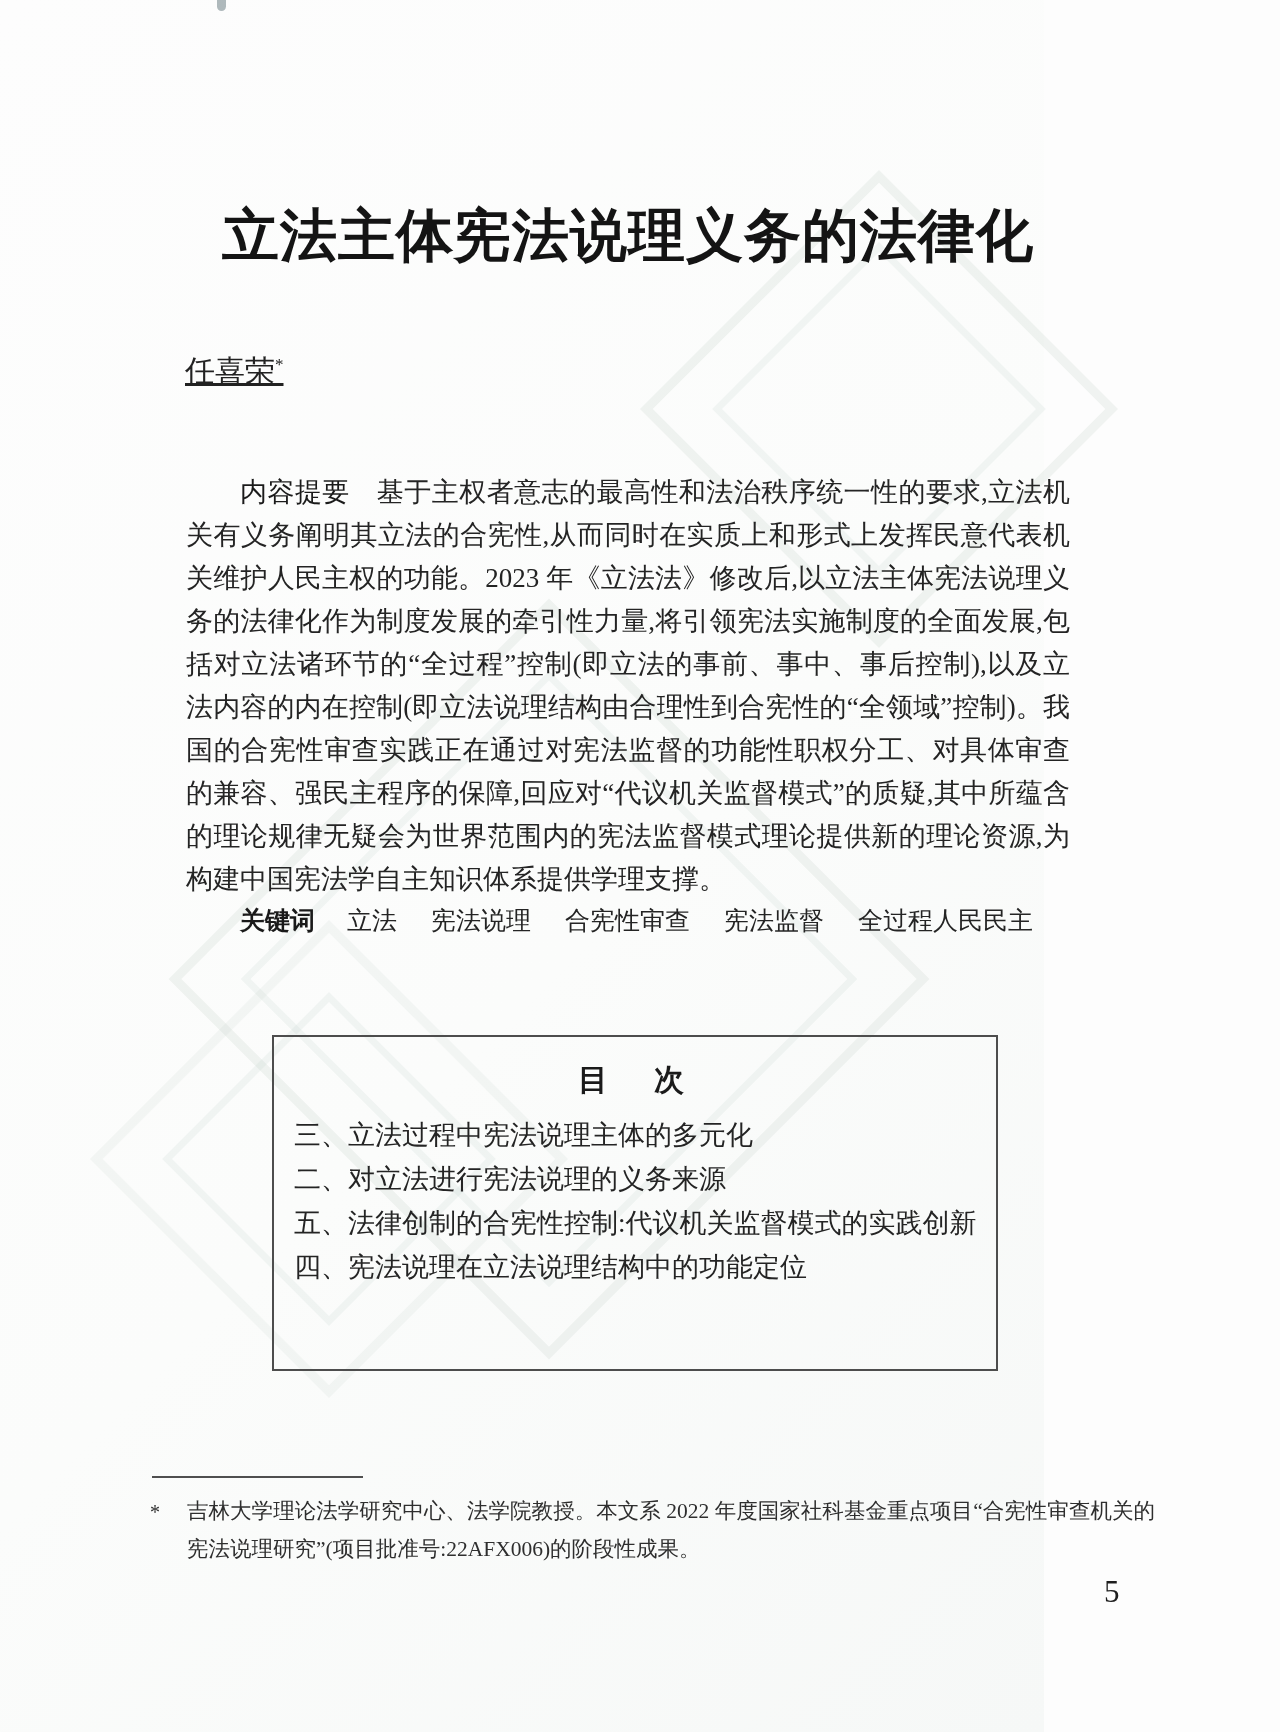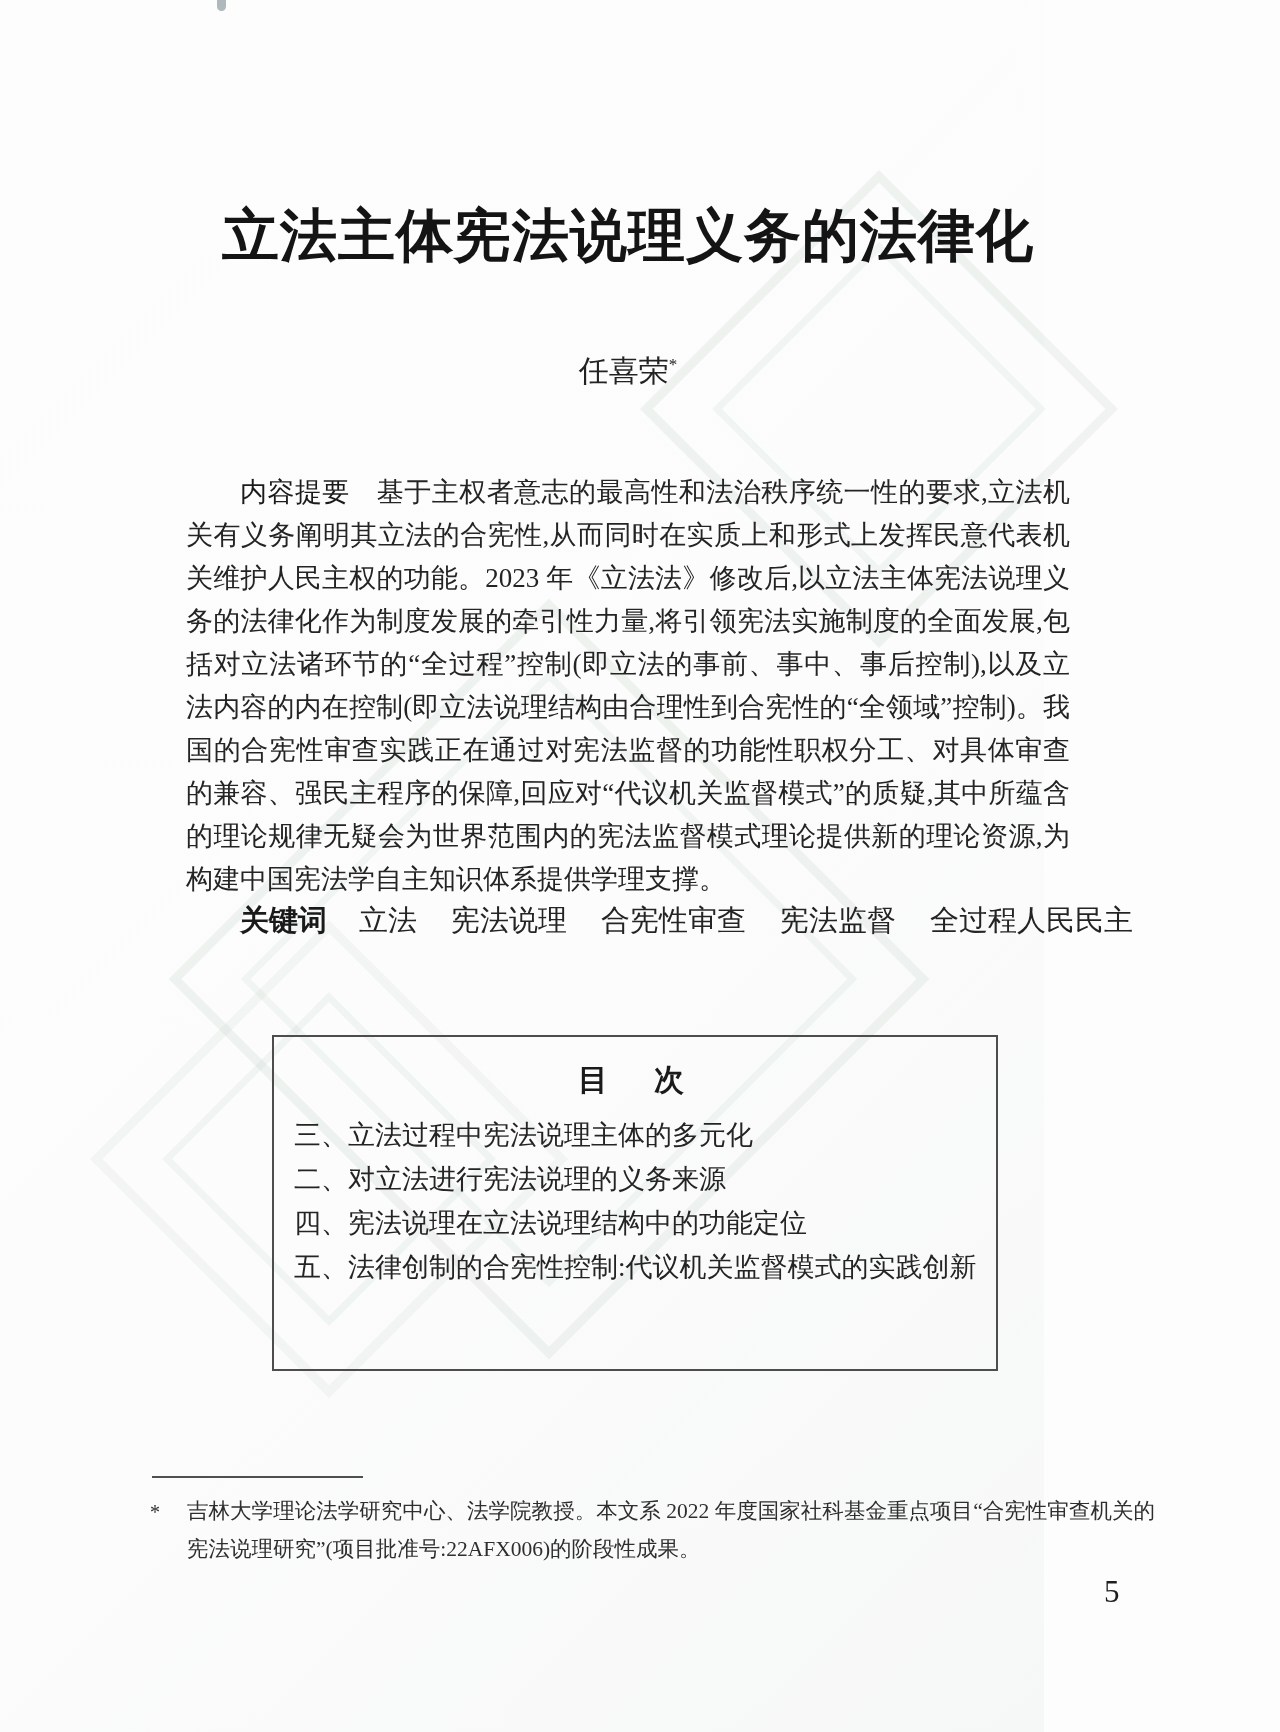--- a/index.html
+++ b/index.html
@@ -60,24 +60,24 @@
     font-weight: bold;
     letter-spacing: 1px;
     color: #141414;
   }
 
   .author {
     position: absolute;
     left: 185px;
     top: 347px;
     width: 886px;
-    text-align: center;
     font-size: 30px;
     line-height: 48px;
     color: #222;
+    text-decoration: underline;
   }
   .author sup { font-size: 17px; line-height: 0; }
 
   .abstract {
     position: absolute;
     left: 186px;
     top: 471px;
     width: 884px;
     margin: 0;
     font-size: 27px;
@@ -91,21 +91,21 @@
     font-family: "Liberation Sans", "DejaVu Sans", sans-serif;
     color: #1a1a1a;
     margin-right: 27px;
   }
 
   .keywords {
     position: absolute;
     left: 186px;
     top: 899px;
     width: 884px;
-    font-size: 29px;
+    font-size: 25px;
     line-height: 43px;
     text-indent: 54px;
     white-space: nowrap;
     color: #242424;
   }
   .kw-label {
     font-weight: bold;
     font-family: "Liberation Sans", "DejaVu Sans", sans-serif;
     color: #1a1a1a;
     margin-right: 32px;
@@ -208,22 +208,22 @@
 
     <div class="keywords">
       <span class="kw-label">关键词</span><span><span class="kw">立法</span><span class="kw">宪法说理</span><span class="kw">合宪性审查</span><span class="kw">宪法监督</span><span class="kw">全过程人民民主</span></span>
     </div>
 
     <div class="toc-box">
       <div class="toc-title">目　次</div>
       <div class="toc-list">
           <div class="toc-item">三、立法过程中宪法说理主体的多元化</div>
           <div class="toc-item">二、对立法进行宪法说理的义务来源</div>
+          <div class="toc-item">五、法律创制的合宪性控制:代议机关监督模式的实践创新</div>
           <div class="toc-item">四、宪法说理在立法说理结构中的功能定位</div>
-          <div class="toc-item">五、法律创制的合宪性控制:代议机关监督模式的实践创新</div>
         </div>
     </div>
 
     <div class="fn-rule"></div>
 
     <div class="footnote">
       <span class="fn-marker">*</span>
       <span class="fn-text">吉林大学理论法学研究中心、法学院教授。本文系 2022 年度国家社科基金重点项目“合宪性审查机关的宪法说理研究”(项目批准号:22AFX006)的阶段性成果。</span>
     </div>
 

